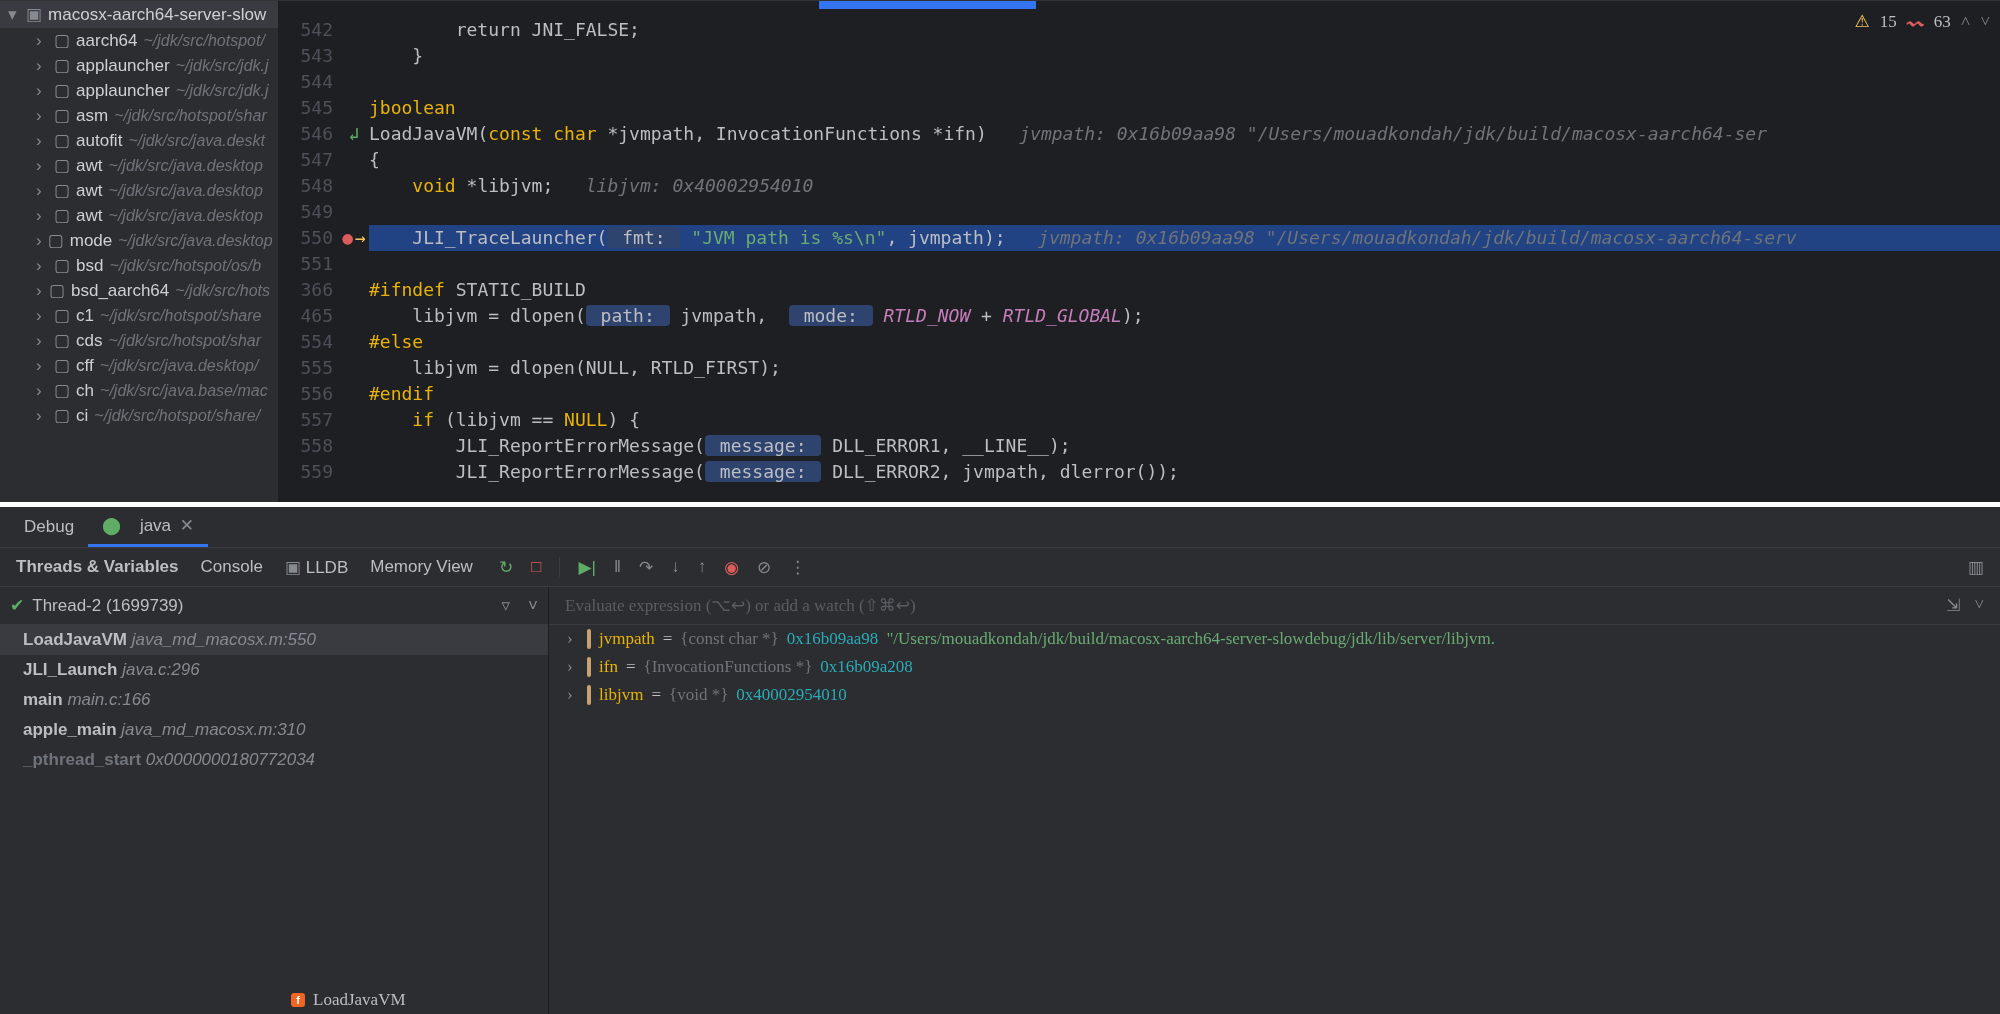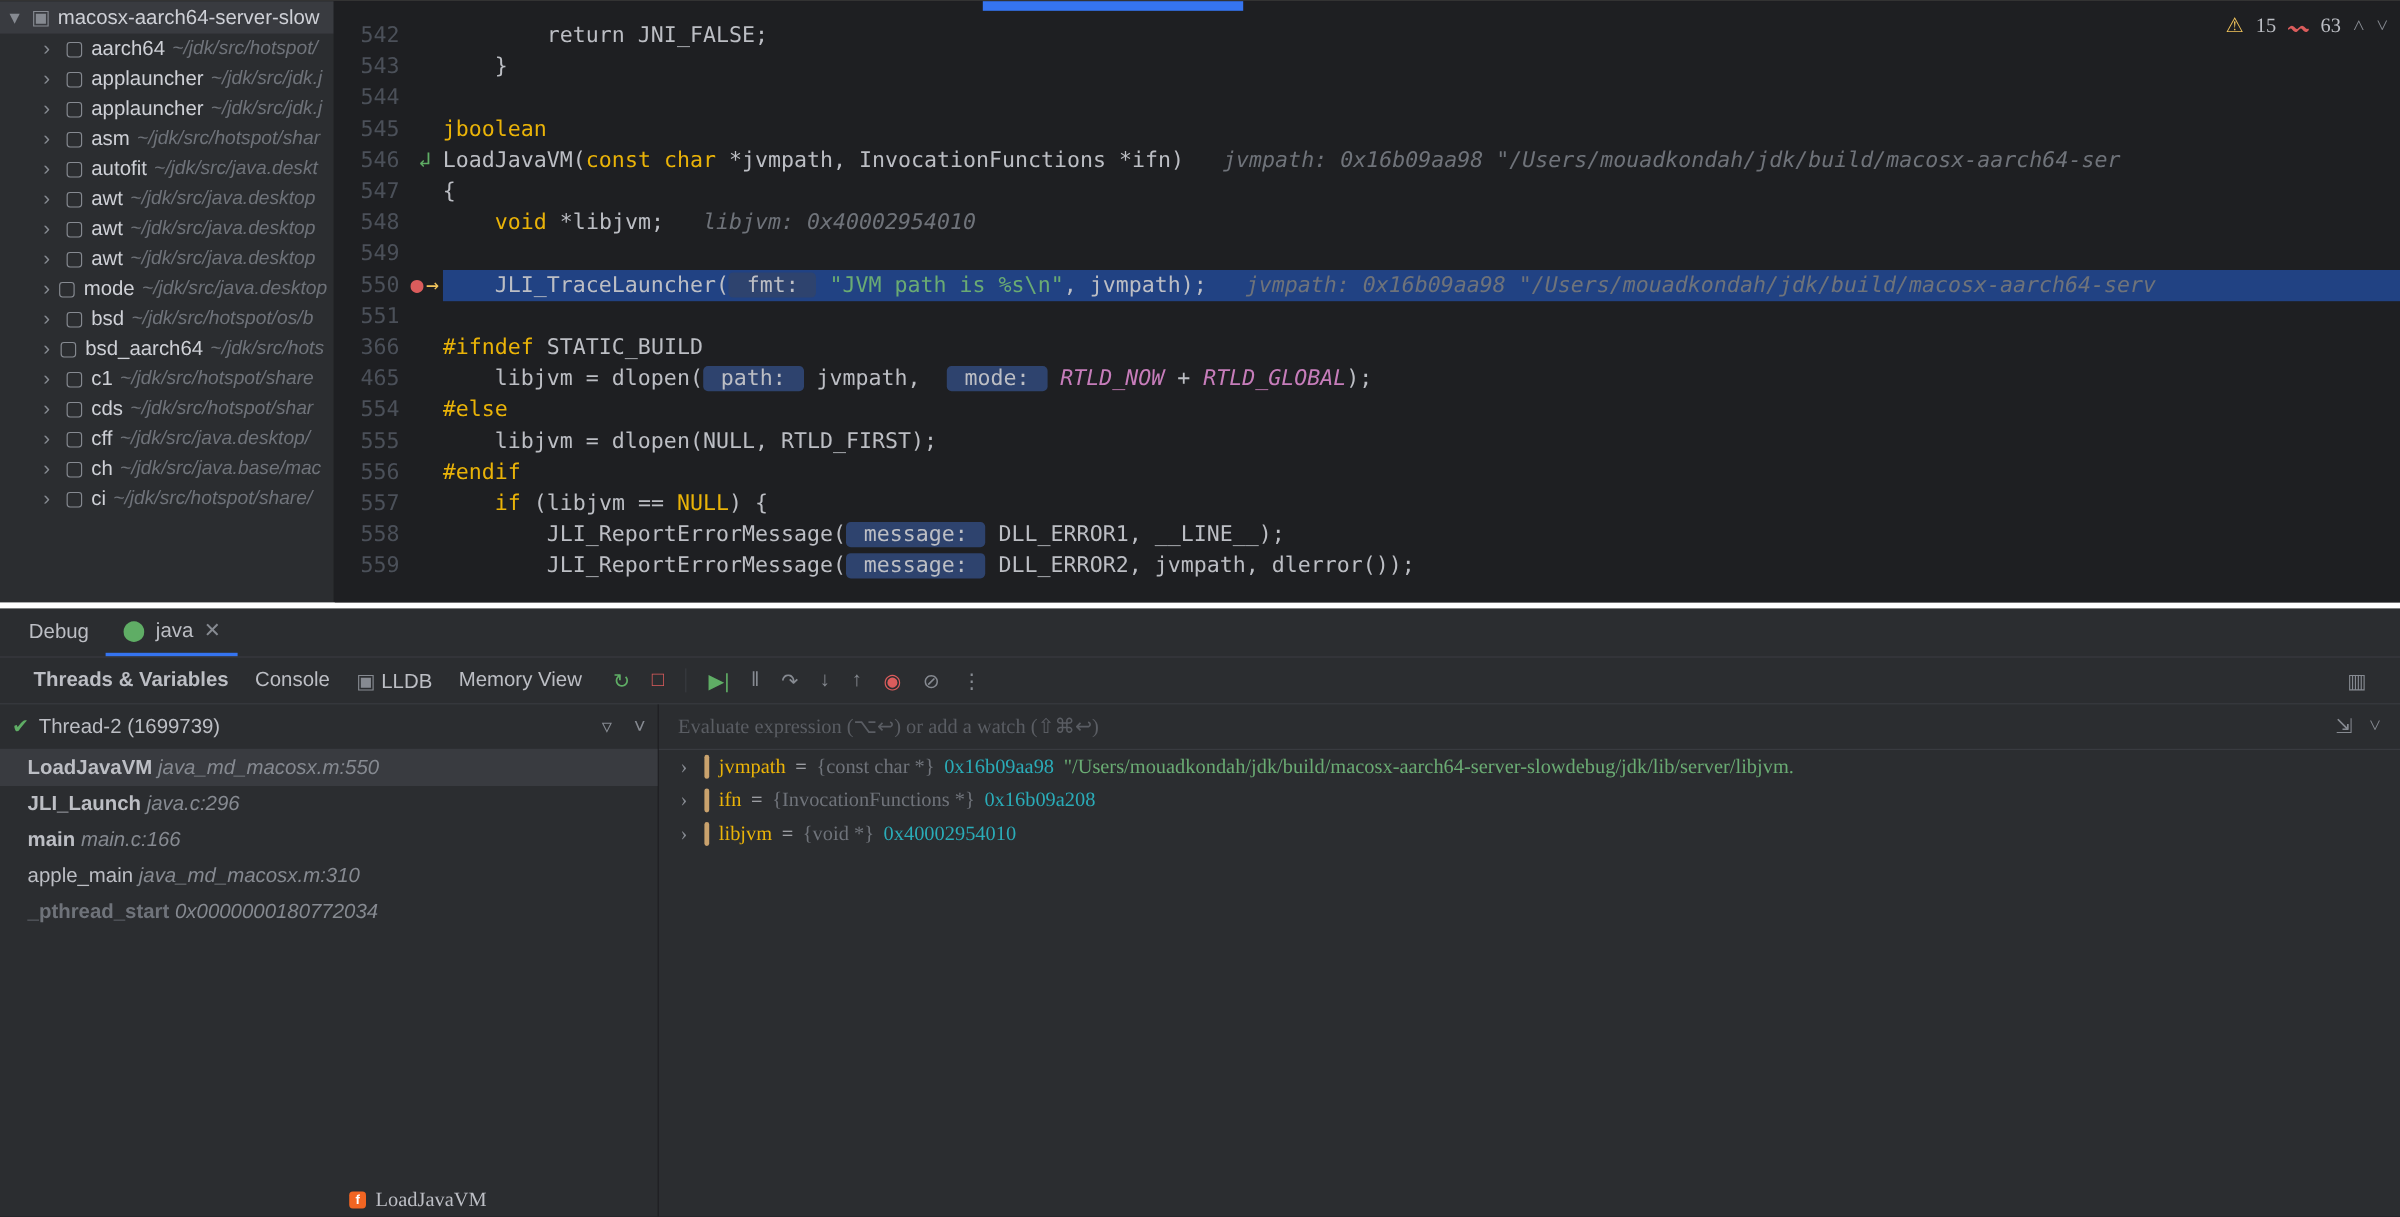--- a/index.html
+++ b/index.html
@@ -30,21 +30,21 @@
   .badge{background:#2e436e;border-radius:4px;padding:0 4px;color:#bcbec4;}
   .inl{color:#6f737a;font-style:italic;}
   .crumb{position:absolute;bottom:0;left:279px;display:flex;align-items:center;gap:8px;height:28px;padding:0 12px;font:17px -apple-system;color:#bcbec4;}
   .crumb .box{width:14px;height:14px;background:#f26522;border-radius:3px;display:inline-flex;align-items:center;justify-content:center;font:bold 11px sans-serif;color:#fff;}
   .debug{flex:1;display:flex;flex-direction:column;background:#2b2d30;border-top:5px solid #ffffff;font-family:-apple-system,BlinkMacSystemFont,sans-serif;}
   .dtabs{display:flex;align-items:center;height:40px;padding-left:10px;}
   .dtab{padding:8px 14px;color:#bcbec4;}
   .dtab.act{border-bottom:3px solid #3574f0;}
   .bug{color:#5fad65;}
   .close{color:#868a91;margin-left:4px;}
-  .subt{display:flex;align-items:center;gap:22px;height:40px;padding:0 28px;border-top:1px solid #393b40;border-bottom:1px solid #393b40;}
+  .subt{display:flex;align-items:center;gap:22px;height:40px;padding:0 16px;border-top:1px solid #393b40;border-bottom:1px solid #393b40;}
   .subt .lbl{color:#bcbec4;font-size:17px;}
   .subt .lbl:first-child{font-weight:600;}
   .subt .ico{color:#868a91;display:inline-flex;align-items:center;}
   .tbtns{display:flex;gap:18px;align-items:center;margin-left:4px;}
   .body{flex:1;display:flex;}
   .frames{width:549px;display:flex;flex-direction:column;border-right:1px solid #1e1f22;}
   .thrrow{display:flex;align-items:center;height:38px;padding:0 10px;gap:8px;border-bottom:1px solid #393b40;}
   .thrrow .tick{color:#5fad65;}
   .thrrow .cv{margin-left:auto;color:#868a91;}
   .frow{padding:5px 23px;font-size:17px;}
@@ -236,21 +236,21 @@
       <span class="box">f</span>
       <span>LoadJavaVM</span>
     </div>
   </div>
 
   <div class="debug">
     <div class="dtabs">
       <div class="dtab"><span>Debug</span></div>
       <div class="dtab act">
         <span class="bug">⬤</span>
-        <span style="margin-left:4px">java</span>
+        <span style="margin-left:14px">java</span>
         <span class="close">✕</span>
       </div>
     </div>
     <div class="subt">
       <span class="lbl">Threads &amp; Variables</span>
       <span class="lbl">Console</span>
       <span class="lbl"><span class="ico">▣</span> <span>LLDB</span></span>
       <span class="lbl">Memory View</span>
       <span class="tbtns">
         <span class="ico" style="color:#5fad65">↻</span>
@@ -272,21 +272,21 @@
         <div class="thrrow">
           <span class="tick">✔</span>
           <span>Thread-2 (1699739)</span>
           <span class="cv">▿</span>
           <span class="cv" style="margin-left:10px">˅</span>
         </div>
         <div id="frames">
             <div class="frow sel"><b style="font-weight:600">LoadJavaVM</b> <span class="loc">java_md_macosx.m:550</span></div>
             <div class="frow"><b style="font-weight:600">JLI_Launch</b> <span class="loc">java.c:296</span></div>
             <div class="frow"><b style="font-weight:600">main</b> <span class="loc">main.c:166</span></div>
-            <div class="frow"><b style="font-weight:400">apple_main</b> <span class="loc">java_md_macosx.m:310</span></div>
+            <div class="frow"><b style="font-weight:700">apple_main</b> <span class="loc">java_md_macosx.m:310</span></div>
             <div class="frow dim"><b style="font-weight:600">_pthread_start</b> <span class="loc">0x0000000180772034</span></div>
           </div>
       </div>
       <div class="vars">
         <div class="eval">
           <span>Evaluate expression (⌥↩) or add a watch (⇧⌘↩)</span>
           <span class="tool">
             <span>⇲</span>
             <span>˅</span>
           </span>

